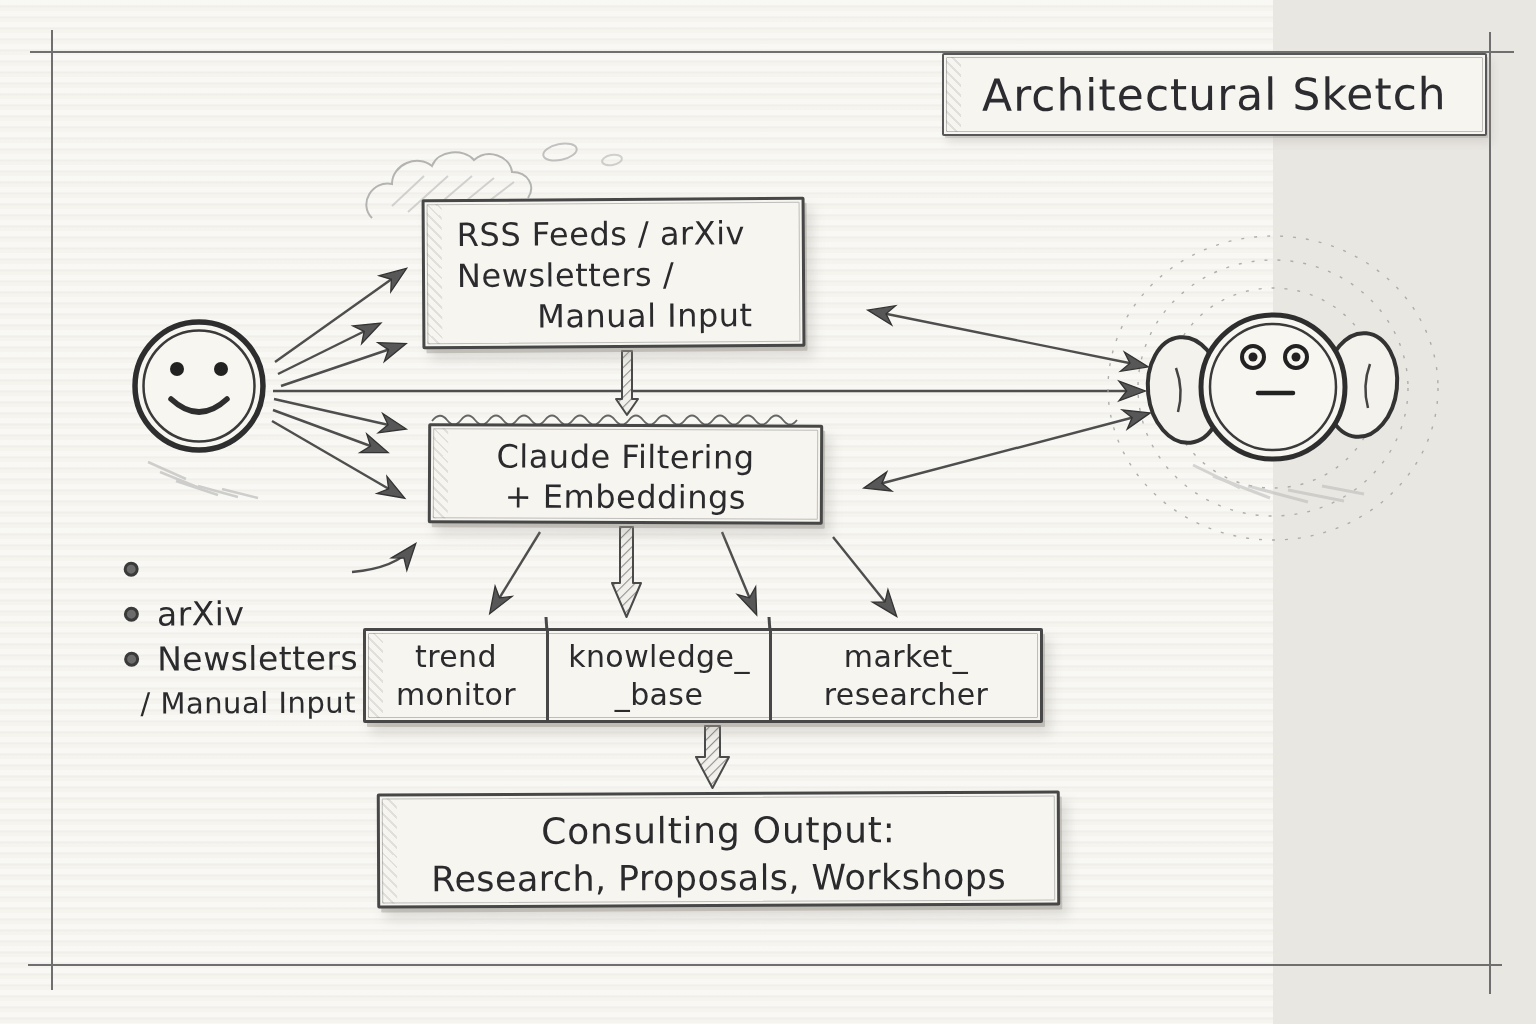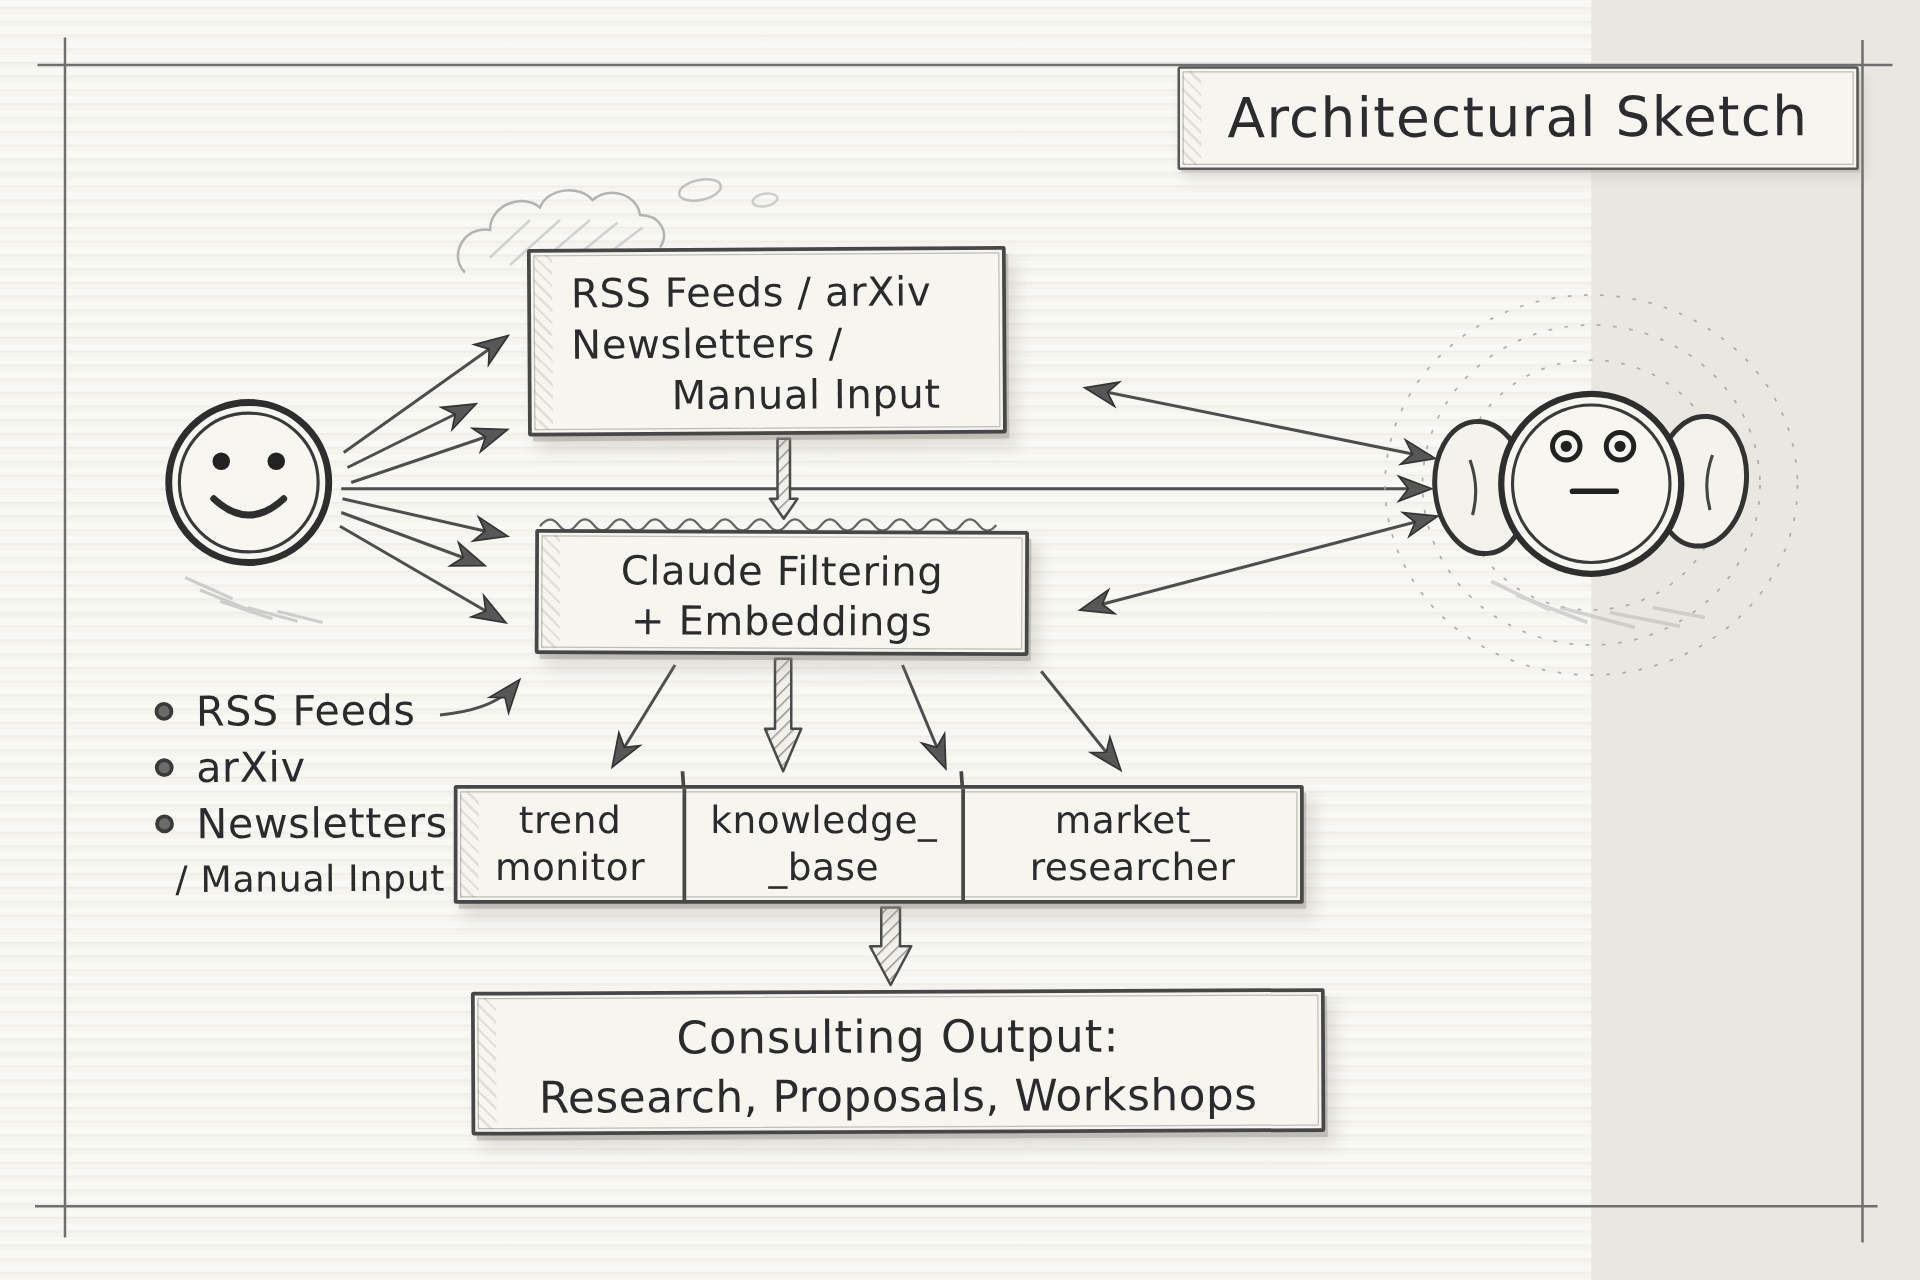--- a/index.html
+++ b/index.html
@@ -221,21 +221,20 @@
   </div>
 
   <div class="sketch-box output-box">
     <div class="l1">Consulting Output:</div>
     <div class="l2">Research, Proposals, Workshops</div>
   </div>
 
   <div class="bullets">
     <div class="bullet-item">
       <span class="bullet-dot"></span>
-      <span>RSS Feeds</span>
     </div>
     <div class="bullet-item">
       <span class="bullet-dot"></span>
       <span>arXiv</span>
     </div>
     <div class="bullet-item">
       <span class="bullet-dot"></span>
       <span>Newsletters</span>
     </div>
     <div class="bullet-cont">/ Manual Input</div>

